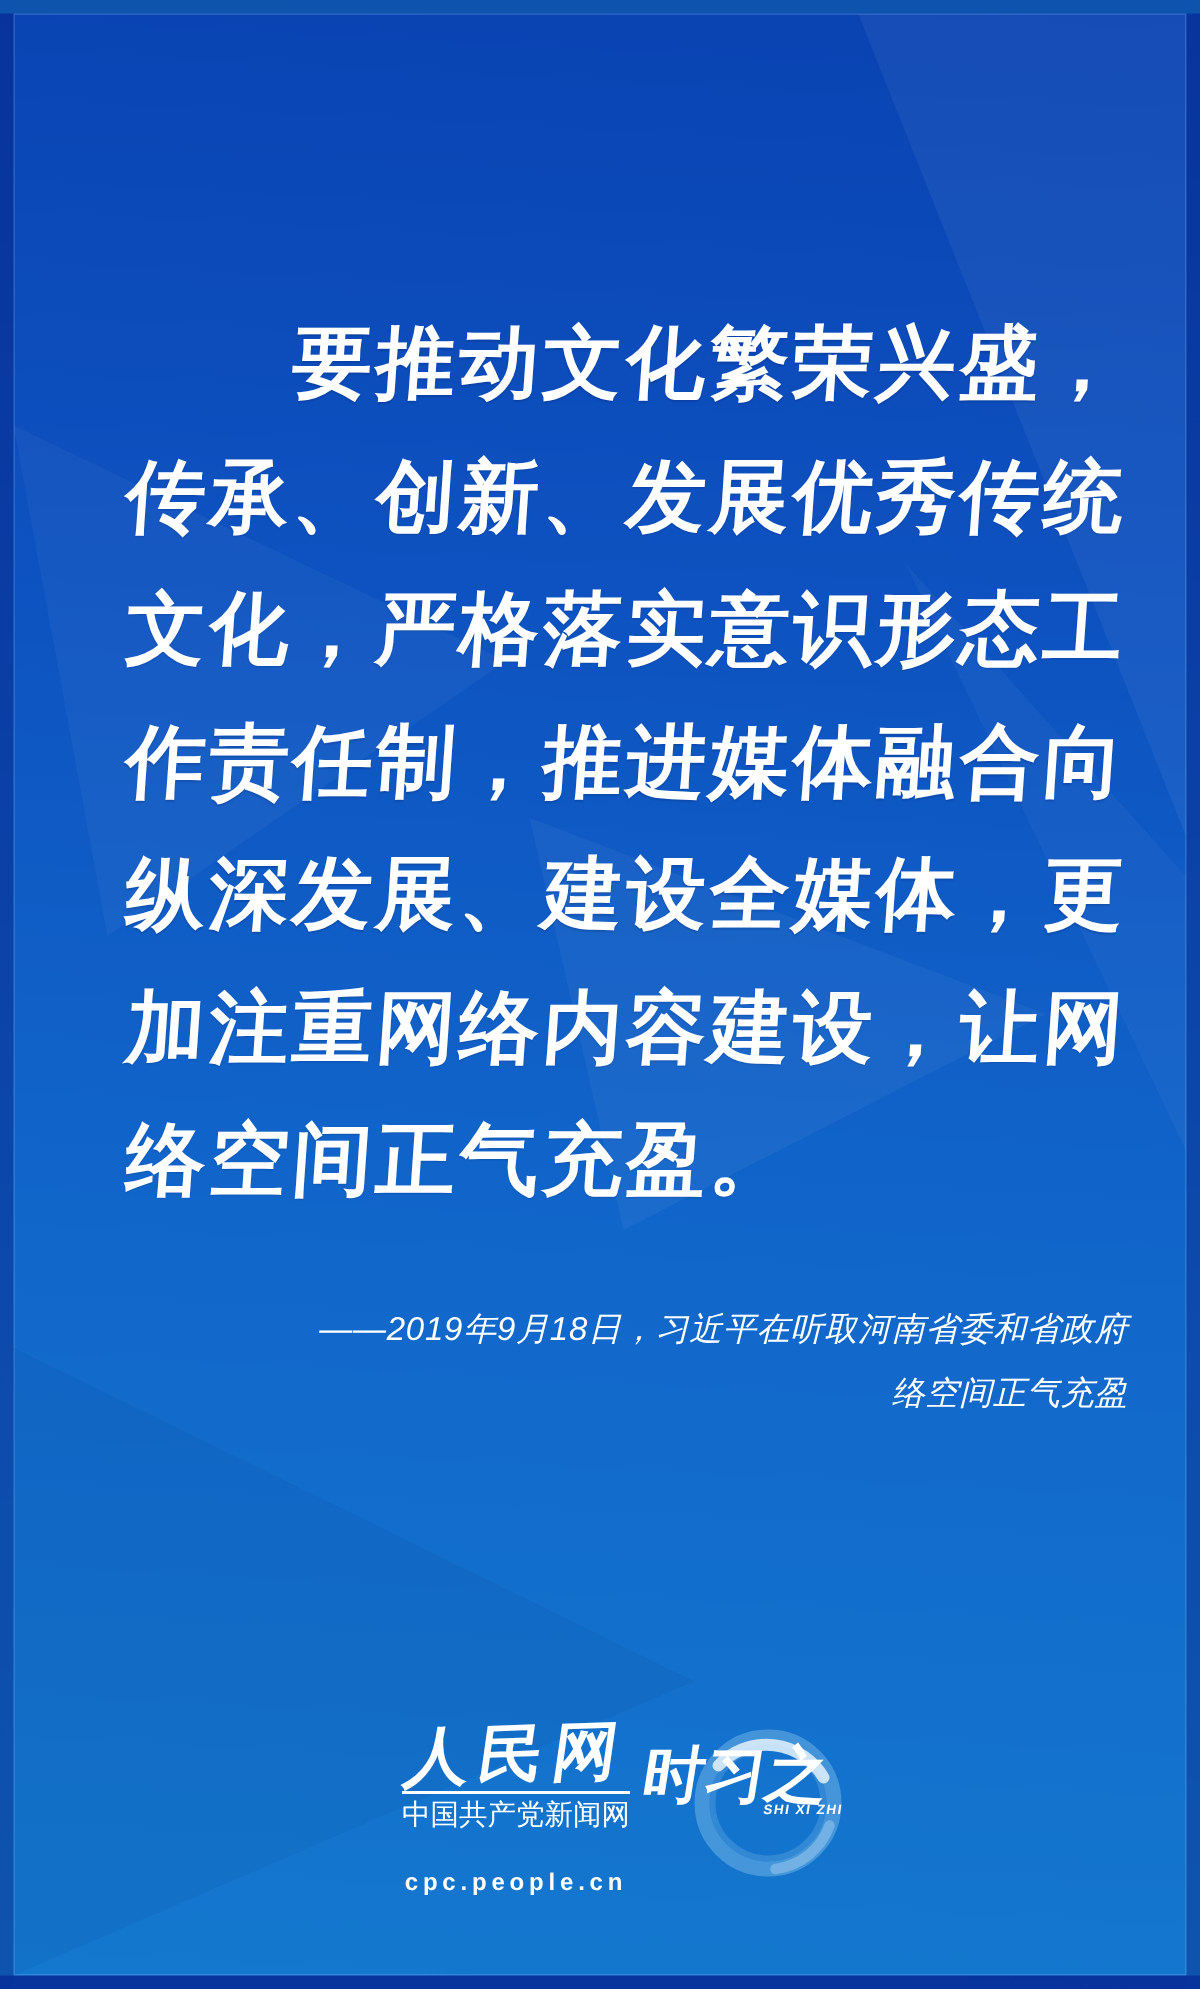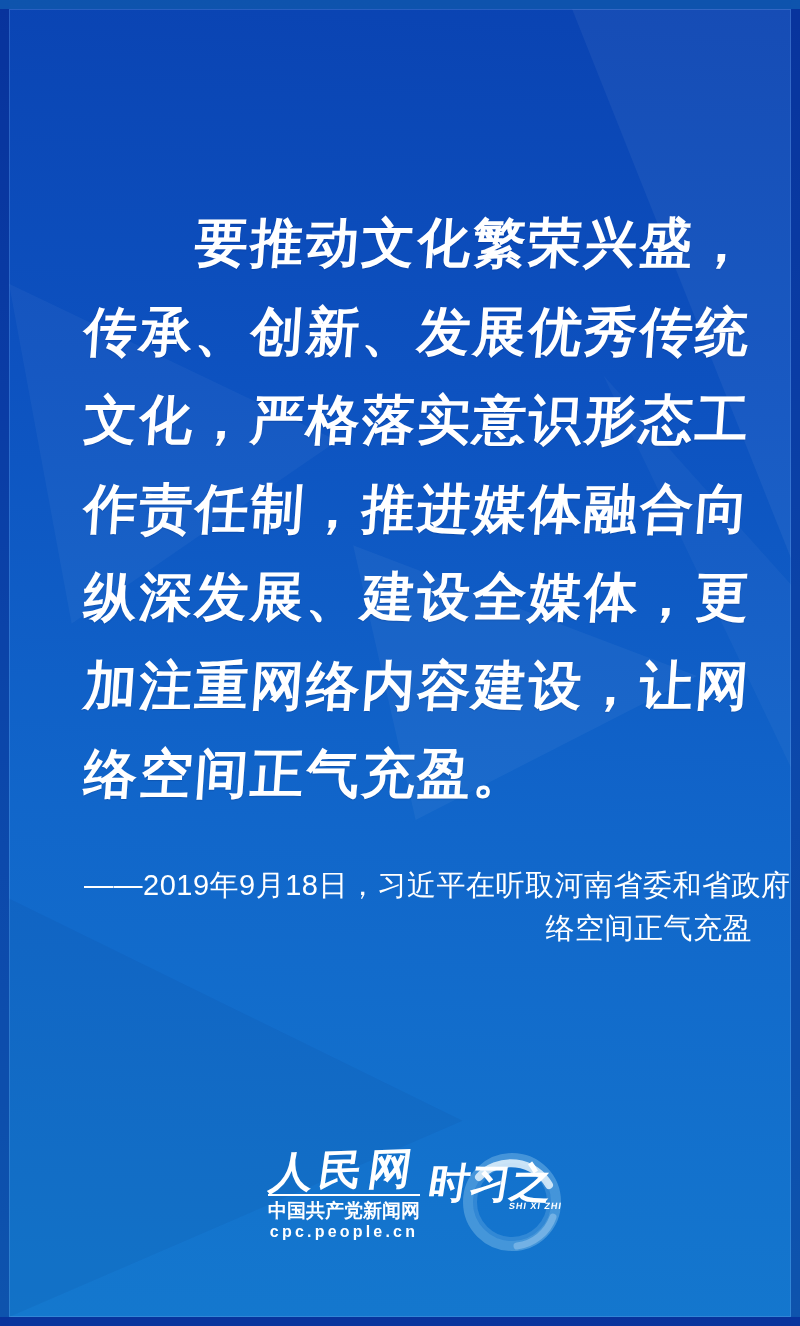--- a/index.html
+++ b/index.html
@@ -49,25 +49,26 @@
 
   .attribution {
     position: absolute;
     left: 75px;
     top: 855px;
     width: 668px;
     text-align: right;
     color: #ffffff;
   }
   .attr-line {
-    font-size: 29px;
+    font-size: 22px;
     line-height: 43px;
     font-weight: 500;
     letter-spacing: 0.5px;
     white-space: nowrap;
+    font-style: italic;
   }
 
   
   .people-logo {
     position: absolute;
     left: 256px;
     top: 1138px;
     width: 158px;
     text-align: center;
     color: #ffffff;
@@ -83,32 +84,33 @@
   .people-divider {
     width: 152px;
     height: 2px;
     background: #ffffff;
     margin: 1px auto 3px auto;
   }
   .people-site {
     display: block;
     font-size: 19px;
     line-height: 23px;
-    font-weight: 700;
+    font-weight: 400;
     letter-spacing: 0px;
     white-space: nowrap;
     text-align: center;
   }
   .people-domain {
     display: block;
     font-size: 16px;
     line-height: 20px;
     font-weight: 700;
     letter-spacing: 3.2px;
     white-space: nowrap;
+    margin-top: 24px;
   }
 
   .sxz-logo {
     position: absolute;
     left: 420px;
     top: 1128px;
     width: 150px;
     height: 135px;
     color: #ffffff;
   }

